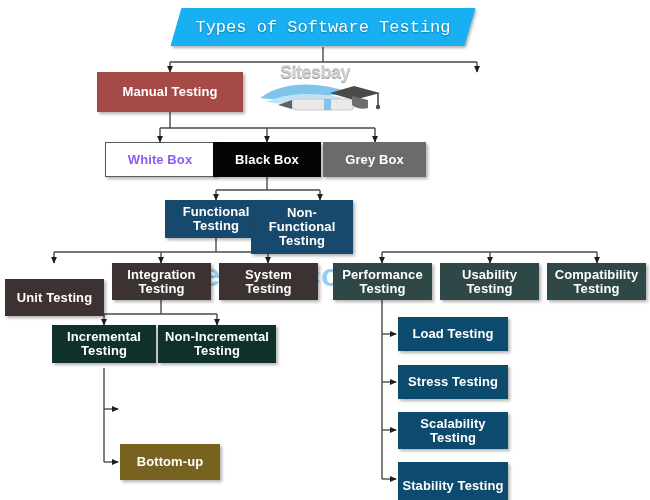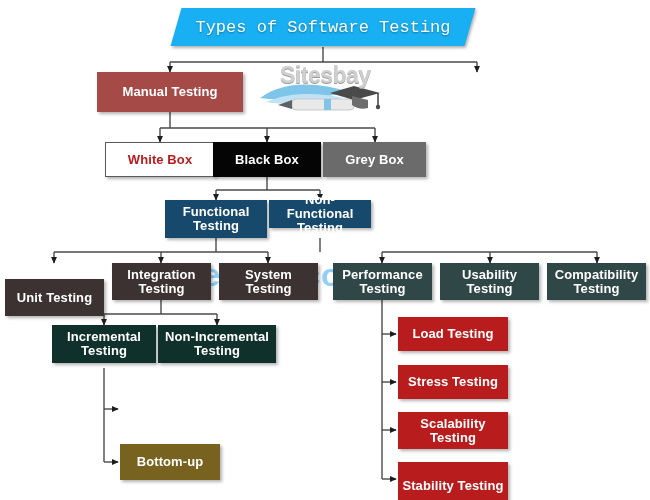--- a/index.html
+++ b/index.html
@@ -23,21 +23,21 @@
     font-weight:700;
     color:#7ec8f5;
     opacity:.85;
     letter-spacing:.5px;
     white-space:nowrap;
     font-family:"Liberation Sans", sans-serif;
   }
   .logo{position:absolute;left:258px;top:62px;width:134px;height:54px;}
   .logo .logo-word{
     position:absolute;left:22px;top:0px;
-    font-size:23px;font-weight:700;
+    font-size:18px;font-weight:700;
     color:#cfcfcf;
     text-shadow:0 1px 0 #9b9b9b;
     font-family:"Liberation Sans", sans-serif;
     letter-spacing:-0.5px;
   }
 
   
   .node{
     position:absolute;
     box-sizing:border-box;
@@ -69,29 +69,29 @@
     color:#fff;font-size:17px;font-weight:400;
     text-shadow:0 1px 2px rgba(0,0,0,.35);
     z-index:6;
     font-family:Liberation Mono, monospace;
   }
 
   .shadow{box-shadow:2px 2px 3px rgba(0,0,0,.30);}
 
   
   .c-red    {background:#a54a46;}
-  .c-white  {background:#ffffff;color:#b91c1c;border:1.5px solid #5a5a5a;}
+  .c-white  {background:#ffffff;color:#8b5cf6;border:1.5px solid #5a5a5a;}
   .c-black  {background:#050505;}
   .c-grey   {background:#6b6b6b;}
   .c-navy   {background:#17496c;}
   .c-brown  {background:#3b3231;}
   .c-slate  {background:#2f4746;}
   .c-dteal  {background:#10302b;}
   .c-olive  {background:#77621f;}
-  .c-green  {background:#b91c1c;}
+  .c-green  {background:#0c4a6e;}
 </style>
 </head>
 <body>
 
 <div id="diagram">
 
   <svg id="wires" viewBox="0 0 650 500" width="650" height="500">
     <defs>
       <marker id="ar" markerWidth="8" markerHeight="8" refX="6.2" refY="3" orient="auto" markerUnits="userSpaceOnUse">
         <path d="M0,0 L7,3 L0,6 z" fill="#1d1d1d"></path>
@@ -174,21 +174,21 @@
   <div class="node c-black shadow" style="left:213px;top:142px;width:108px;height:35px;">
     <span>Black Box</span>
   </div>
   <div class="node c-grey shadow" style="left:323px;top:142px;width:103px;height:35px;">
     <span>Grey Box</span>
   </div>
 
   <div class="node c-navy shadow" style="left:165px;top:200px;width:102px;height:38px;">
     <span>Functional Testing</span>
   </div>
-  <div class="node c-navy shadow" style="left:269px;top:200px;width:102px;height:28px;">
+  <div class="node c-navy shadow" style="left:251px;top:200px;width:102px;height:54px;">
     <span>Non-Functional Testing</span>
   </div>
 
   <div class="node c-brown shadow" style="left:5px;top:263px;width:99px;height:37px;margin-top:16px;">
     <span>Unit Testing</span>
   </div>
   <div class="node c-brown shadow" style="left:112px;top:263px;width:99px;height:37px;">
     <span>Integration Testing</span>
   </div>
   <div class="node c-slate shadow" style="left:333px;top:263px;width:99px;height:37px;">

